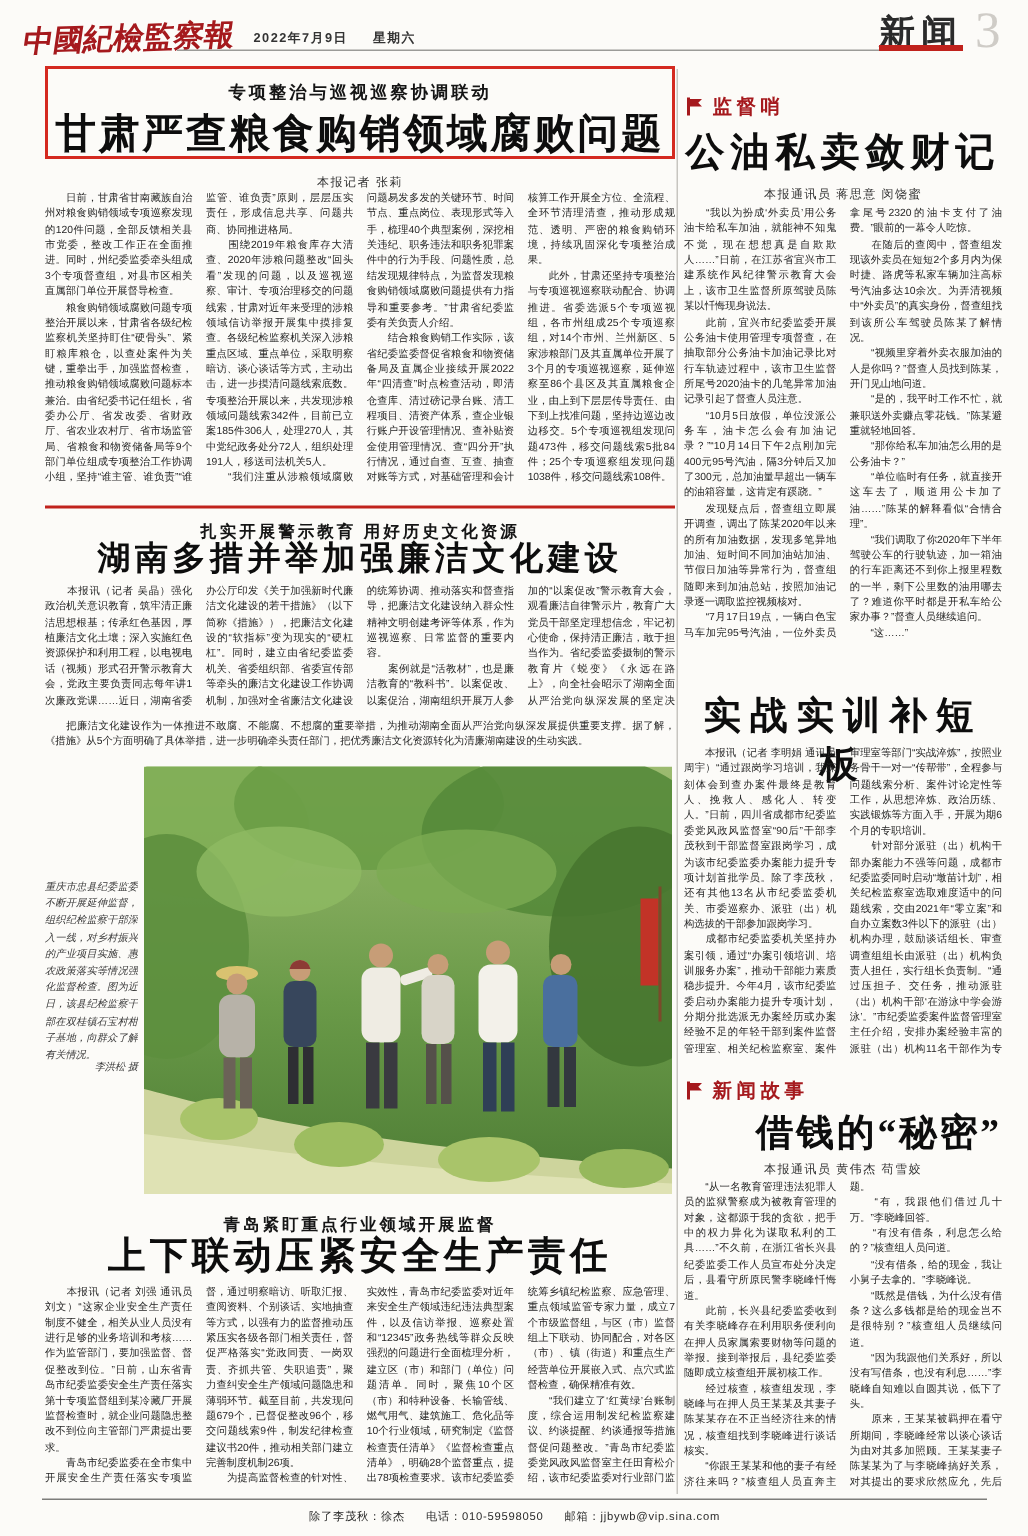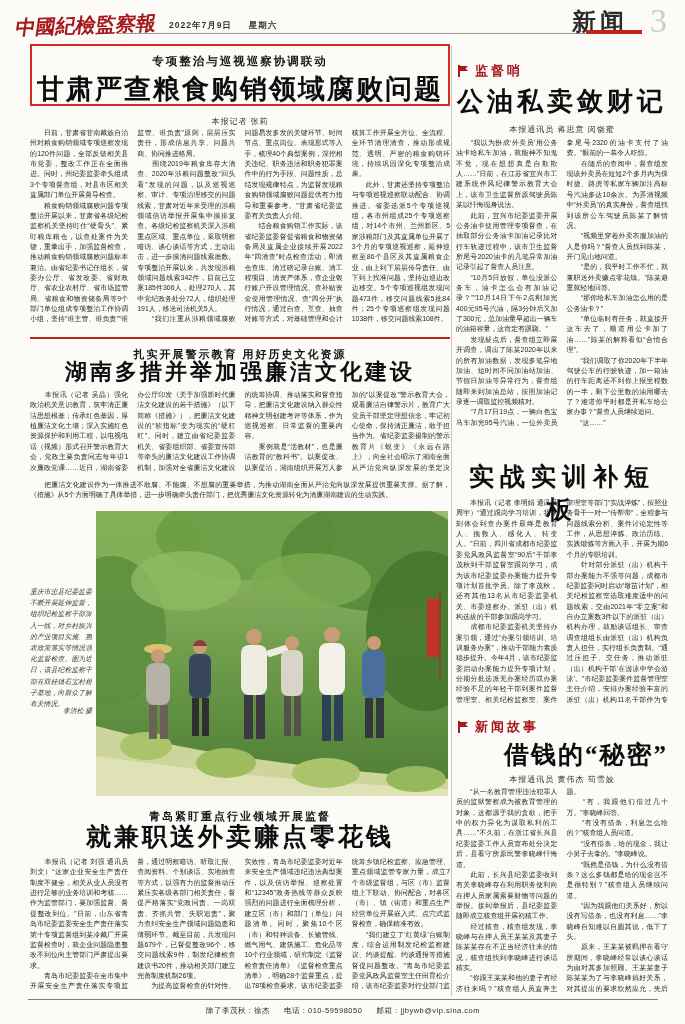--- a/index.html
+++ b/index.html
@@ -36,21 +36,21 @@
 
 <div class="page">
 
   <div class="abs masthead" style="left:16px;top:12px;">中國紀檢監察報</div>
   <div class="abs hdr-date" style="left:122px;top:20px;padding-left:47px;">
     <span>2022年7月9日</span>
     <span style="display:inline-block;width:10px;"></span>
     <span>星期六</span>
   </div>
   <div class="abs rule" style="left:118px;top:33px;width:468px;"></div>
-  <div class="abs section-title" style="left:572px;top:6px;font-family:Liberation Serif, serif;">新闻</div>
+  <div class="abs section-title" style="left:586px;top:6px;font-family:Liberation Serif, serif;">新闻</div>
   <div class="abs red-rule" style="left:586px;top:30px;width:56px;height:4px;"></div>
   <div class="abs page-num" style="left:650px;top:2px;">3</div>
 
   <div class="abs vrule" style="left:451px;top:46px;height:950px;"></div>
 
   <div class="abs red-box" style="left:30px;top:44px;width:420px;height:62px;">
     <div class="kicker" style="margin-top:8px;">专项整治与巡视巡察协调联动</div>
     <div class="headline" style="font-size:27px;letter-spacing:2px;margin-top:2px;">甘肃严查粮食购销领域腐败问题</div>
   </div>
   <div class="abs byline" style="left:30px;top:116px;width:420px;">本报记者 张莉</div>
@@ -145,21 +145,21 @@
       <g>
         <circle cx="278" cy="132" r="7" fill="#c79d77"></circle>
         <rect x="266" y="139" width="23" height="48" rx="7" fill="#4a6f9e"></rect>
         <rect x="269" y="187" width="8" height="40" fill="#33383f"></rect>
         <rect x="280" y="187" width="8" height="40" fill="#33383f"></rect>
       </g>
     </svg>
   </div>
 
   <div class="abs kicker" style="left:30px;top:809px;width:420px;font-size:11px;">青岛紧盯重点行业领域开展监督</div>
-  <div class="abs headline" style="left:30px;top:820px;width:420px;font-size:25px;letter-spacing:3px;">就兼职送外卖赚点零花钱</div>
+  <div class="abs headline" style="left:30px;top:820px;width:420px;font-size:25px;letter-spacing:3px;">上下联动压紧安全生产责任</div>
   <div class="abs body-cols cols4" style="left:30px;top:857px;width:420px;height:139px;">　　本报讯（记者 刘强 通讯员 刘文）“这家企业安全生产责任制度不健全，相关从业人员没有进行足够的业务培训和考核……作为监管部门，要加强监督、督促整改到位。”日前，山东省青岛市纪委监委安全生产责任落实第十专项监督组到某冷藏厂开展监督检查时，就企业问题隐患整改不到位向主管部门严肃提出要求。
 　　青岛市纪委监委在全市集中开展安全生产责任落实专项监督，通过明察暗访、听取汇报、查阅资料、个别谈话、实地抽查等方式，以强有力的监督推动压紧压实各级各部门相关责任，督促严格落实“党政同责、一岗双责、齐抓共管、失职追责”，聚力查纠安全生产领域问题隐患和薄弱环节。截至目前，共发现问题679个，已督促整改96个，移交问题线索9件，制发纪律检查建议书20件，推动相关部门建立完善制度机制26项。
 　　为提高监督检查的针对性、实效性，青岛市纪委监委对近年来安全生产领域违纪违法典型案件，以及信访举报、巡察处置和“12345”政务热线等群众反映强烈的问题进行全面梳理分析，建立区（市）和部门（单位）问题清单。同时，聚焦10个区（市）和特种设备、长输管线、燃气用气、建筑施工、危化品等10个行业领域，研究制定《监督检查责任清单》《监督检查重点清单》，明确28个监督重点，提出78项检查要求。该市纪委监委统筹乡镇纪检监察、应急管理、重点领域监管专家力量，成立7个市级监督组，与区（市）监督组上下联动、协同配合，对各区（市）、镇（街道）和重点生产经营单位开展嵌入式、点穴式监督检查，确保精准有效。
 　　“我们建立了‘红黄绿’台账制度，综合运用制发纪检监察建议、约谈提醒、约谈通报等措施督促问题整改。”青岛市纪委监委党风政风监督室主任田育松介绍，该市纪委监委对行业部门监管不力、企业问题整改效果不明显的，制发监督事项清单、完善督促措施，纳入监督管理台账重点督办；对拒不整改、整改不力、造成不良影响的，依规依纪依法严肃追责问责。同时，紧盯安全生产重点行业领域问题易发多发环节，会同职能部门开展监督检查“回头看”，防止安全生产责任悬空，打造“发现问题、严明纪法、整改问题、深化治理”监督闭环，坚决防止问题反弹回潮复发。</div>
 
   <div class="abs red-label" style="left:456px;top:62px;">
     <svg width="14" height="14" viewBox="0 0 14 14">
       <rect x="2" y="1" width="2" height="12" fill="#a5191d"></rect>
       <path d="M4,2 h8 l-2.5,2.5 2.5,2.5 h-8 z" fill="#a5191d"></path>
     </svg>

